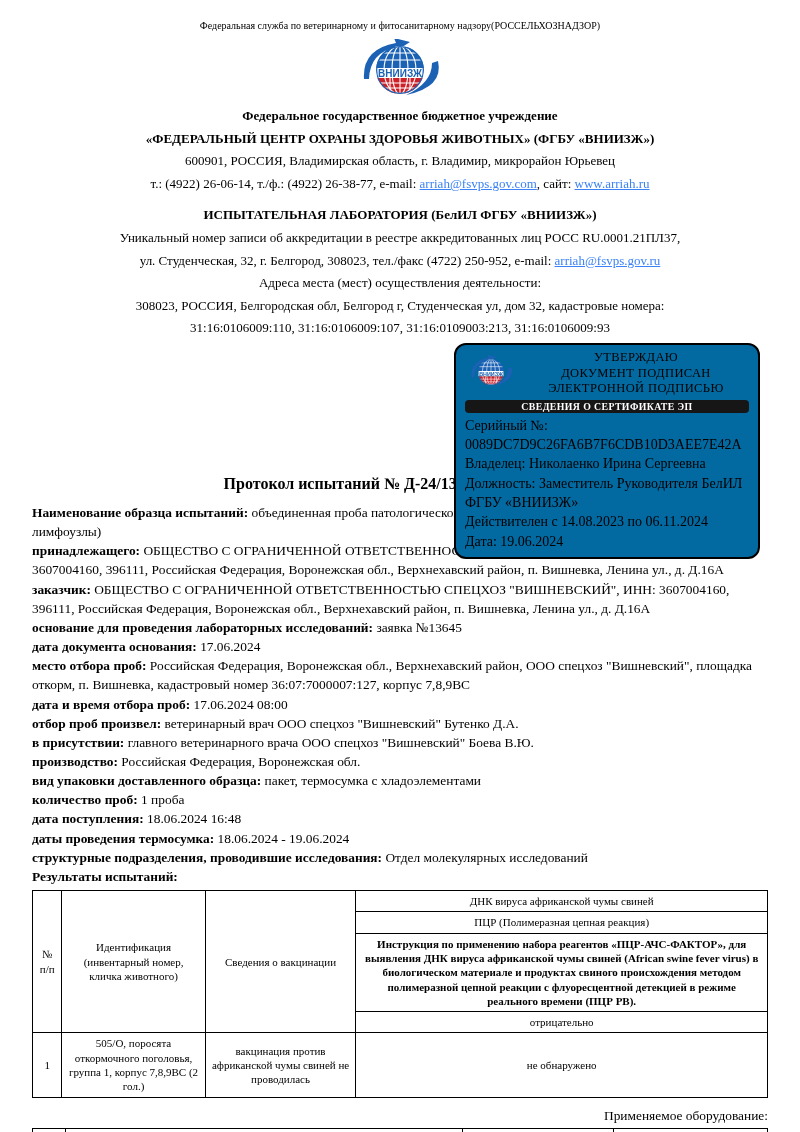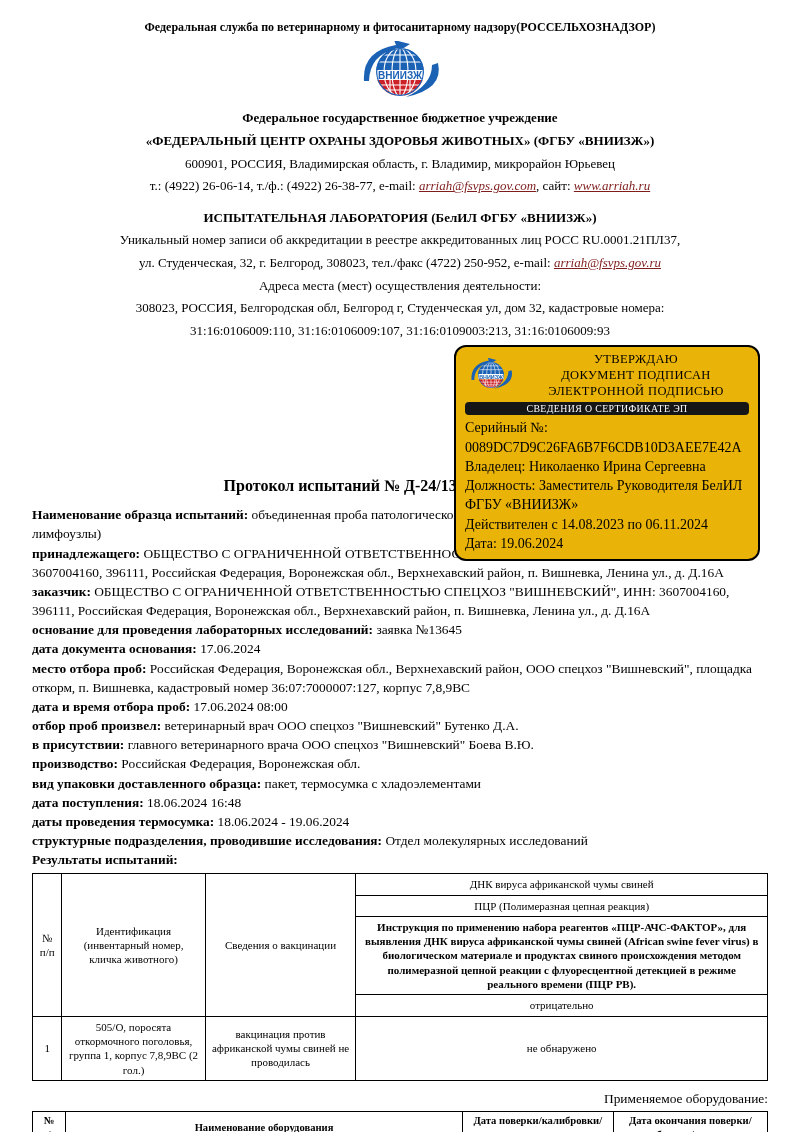--- a/index.html
+++ b/index.html
@@ -6,36 +6,36 @@
   html,body { background:#fff; }
   body {
     width: 800px; height: 1132px;
     font-family: "Liberation Serif", serif;
     color: #000; overflow: hidden;
   }
   .page { padding: 14px 32px 0 32px; width: 800px; }
 
   .cline { text-align: center; font-size: 13px; line-height: 1.2; margin: 7px 0; }
   .cline.b { font-weight: bold; }
-  .hdr-agency { font-size: 12px; font-weight: bold; margin-top: 6px; }
+  .hdr-agency { font-size: 10px; font-weight: normal; margin-top: 6px; }
   .logo-wrap { text-align: center; margin: 3px 0 2px; }
-  .lnk { color: #7f1d1d; text-decoration: underline; cursor: pointer; font-style: italic; }
+  .lnk { color: #3b82f6; text-decoration: underline; cursor: pointer; }
   .lab-title { margin-top: 16px; }
 
   .stamp-zone { position: relative; height: 126px; margin-top: 4px; }
   .stamp {
     position: absolute; right: 8px; top: 0;
     width: 306px; border: 2.5px solid #000; border-radius: 12px;
-    padding: 5px 9px 6px 9px; background: #eab308;
+    padding: 5px 9px 6px 9px; background: #0369a1;
   }
   .stamp-top { display: flex; align-items: center; gap: 6px; }
   .stamp-head { flex: 1; text-align: center; font-size: 12.5px; line-height: 1.25; letter-spacing: 0.4px; }
   .cert-bar {
     background: #161616; color: #fff; text-align: center;
-    font-size: 9.8px; font-weight: normal; letter-spacing: 0.4px;
+    font-size: 9.8px; font-weight: bold; letter-spacing: 0.4px;
     border-radius: 4px; padding: 1px 0; margin: 3px 0 3px;
   }
   .stamp-detail { font-size: 14px; line-height: 1.38; }
 
   .doc-title { text-align: center; font-weight: bold; font-size: 16px; margin: 6px 0 10px; }
 
   .fields { font-size: 13.4px; line-height: 1.43; }
   .fields p { margin: 0; }
   .fields b { font-weight: bold; }
 
@@ -134,20 +134,21 @@
     <p><b>принадлежащего:</b> <span>ОБЩЕСТВО С ОГРАНИЧЕННОЙ ОТВЕТСТВЕННОСТЬЮ СПЕЦХОЗ "ВИШНЕВСКИЙ", ИНН: 3607004160, 396111, Российская Федерация, Воронежская обл., Верхнехавский район, п. Вишневка, Ленина ул., д. Д.16А</span></p>
     <p><b>заказчик:</b> <span>ОБЩЕСТВО С ОГРАНИЧЕННОЙ ОТВЕТСТВЕННОСТЬЮ СПЕЦХОЗ "ВИШНЕВСКИЙ", ИНН: 3607004160, 396111, Российская Федерация, Воронежская обл., Верхнехавский район, п. Вишневка, Ленина ул., д. Д.16А</span></p>
     <p><b>основание для проведения лабораторных исследований:</b> <span>заявка №13645</span></p>
     <p><b>дата документа основания:</b> <span>17.06.2024</span></p>
     <p><b>место отбора проб:</b> <span>Российская Федерация, Воронежская обл., Верхнехавский район, ООО спецхоз "Вишневский", площадка откорм, п. Вишневка, кадастровый номер 36:07:7000007:127, корпус 7,8,9ВС</span></p>
     <p><b>дата и время отбора проб:</b> <span>17.06.2024 08:00</span></p>
     <p><b>отбор проб произвел:</b> <span>ветеринарный врач ООО спецхоз "Вишневский" Бутенко Д.А.</span></p>
     <p><b>в присутствии:</b> <span>главного ветеринарного врача ООО спецхоз "Вишневский" Боева В.Ю.</span></p>
     <p><b>производство:</b> <span>Российская Федерация, Воронежская обл.</span></p>
     <p><b>вид упаковки доставленного образца:</b> <span>пакет, термосумка с хладоэлементами</span></p>
+    <p><b>количество проб:</b> <span>1 проба</span></p>
     <p><b>дата поступления:</b> <span>18.06.2024 16:48</span></p>
     <p><b>даты проведения термосумка:</b> <span>18.06.2024 - 19.06.2024</span></p>
     <p><b>структурные подразделения, проводившие исследования:</b> <span>Отдел молекулярных исследований</span></p>
     <p><b>Результаты испытаний:</b> <span></span></p>
   </div>
 
   <table class="res-table">
     <colgroup>
         <col style="width:4%">
         <col style="width:19.5%">

